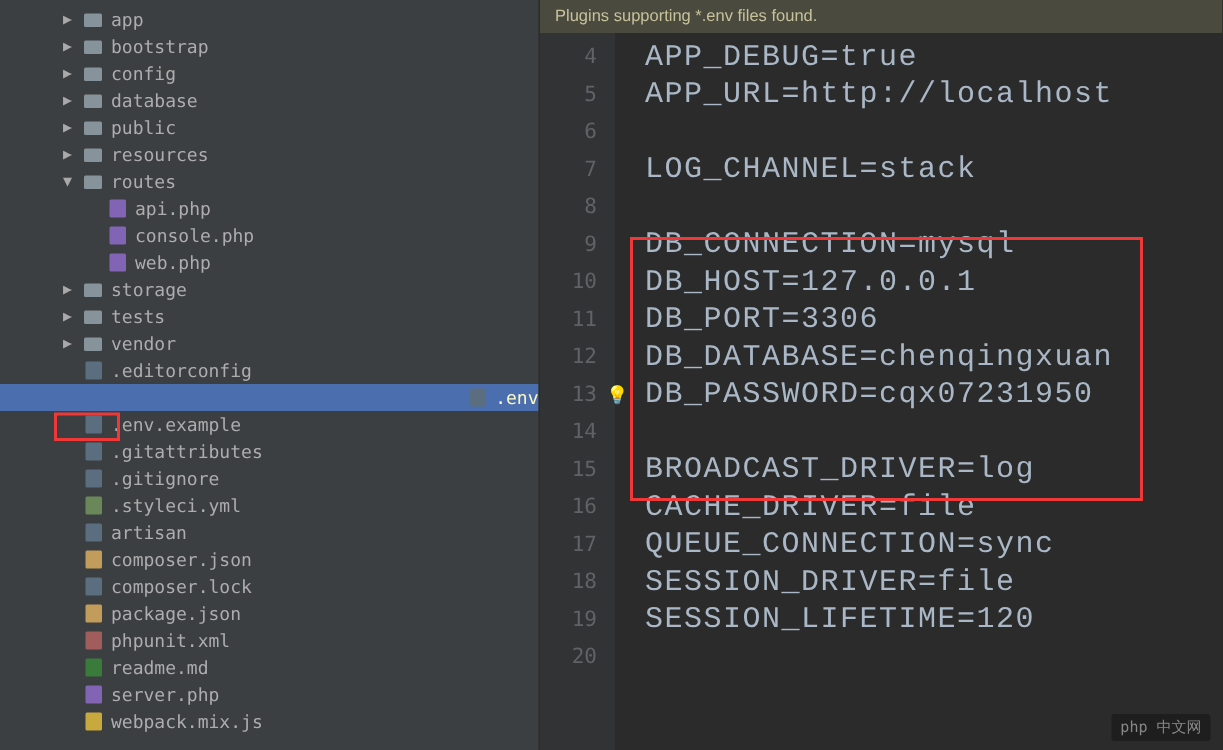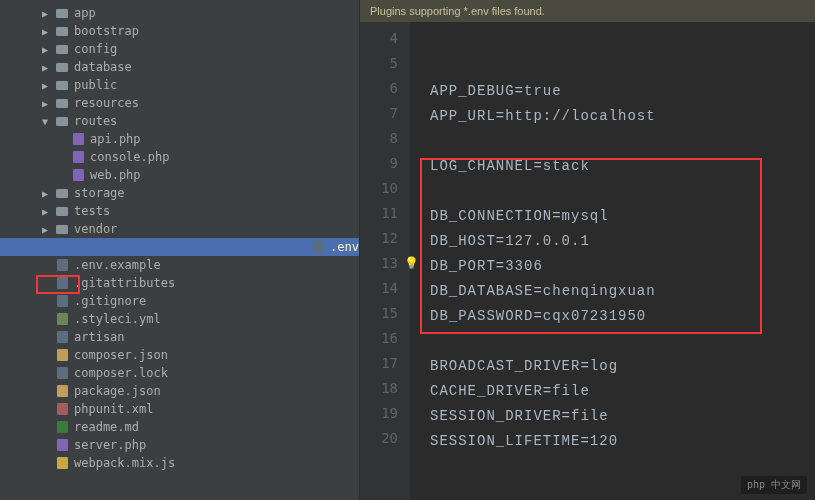--- a/index.html
+++ b/index.html
@@ -144,28 +144,27 @@
     .gutter-line { height: 25px; }
     .gutter-line.bulb::after {
       content: "💡";
       position: absolute;
       margin-left: 6px;
       font-size: 12px;
     }
     .code-content {
       flex: 1;
       padding-left: 20px;
-      padding-top: 20px;
-      font-size: 14px;
+      padding-top: 4px;
+      font-size: 20px;
       line-height: 25px;
       color: #a9b7c6;
       font-family: "Courier New", monospace;
       letter-spacing: 1px;
       position: relative;
-      margin-top: 37px;
     }
     .code-line { height: 25px; white-space: pre; }
     .underline { text-decoration-color: #6a8759; }
     .red-box-code {
       position: absolute;
       border: 2px solid #f03838;
       pointer-events: none;
     }
     .watermark {
       position: absolute;
@@ -253,20 +252,26 @@
       <span class="indent" style="width: 34px;"></span>
       <span class="arrow">▶</span>
       <span class="file-icon folder-icon"></span>
       <span class="tree-label">tests</span>
     </div>
     <div class="tree-item">
       <span class="indent" style="width: 34px;"></span>
       <span class="arrow">▶</span>
       <span class="file-icon folder-icon"></span>
       <span class="tree-label">vendor</span>
+    </div>
+    <div class="tree-item">
+      <span class="indent" style="width: 34px;"></span>
+      <span class="arrow"></span>
+      <span class="file-icon file-generic"></span>
+      <span class="tree-label">.editorconfig</span>
     </div>
     <div class="tree-item selected">
       <span class="indent" style="width: 34px;"></span>
       <span class="arrow"></span>
       <span class="file-icon file-generic"></span>
       <span class="tree-label">.env</span>
     </div>
     <div class="tree-item">
       <span class="indent" style="width: 34px;"></span>
       <span class="arrow"></span>
@@ -372,20 +377,21 @@
         <div class="code-line">LOG_CHANNEL=stack</div>
         <div class="code-line"></div>
         <div class="code-line">DB_CONNECTION=mysql</div>
         <div class="code-line">DB_HOST=127.0.0.1</div>
         <div class="code-line">DB_PORT=3306</div>
         <div class="code-line">DB_DATABASE=<span class="underline">chenqingxuan</span></div>
         <div class="code-line">DB_PASSWORD=cqx07231950</div>
         <div class="code-line"></div>
         <div class="code-line">BROADCAST_DRIVER=log</div>
         <div class="code-line">CACHE_DRIVER=file</div>
+        <div class="code-line">QUEUE_CONNECTION=sync</div>
         <div class="code-line">SESSION_DRIVER=file</div>
         <div class="code-line">SESSION_LIFETIME=120</div>
       </div>
   </div>
 </div>
 
 <div class="red-box-tree" id="box-tree" style="top: 275px; left: 36px; width: 44px; height: 19px;"></div>
 <div class="red-box-code" id="box-code" style="top: 158px; left: 420px; width: 342px; height: 176px;"></div>
 <div class="watermark">php 中文网</div>
 

